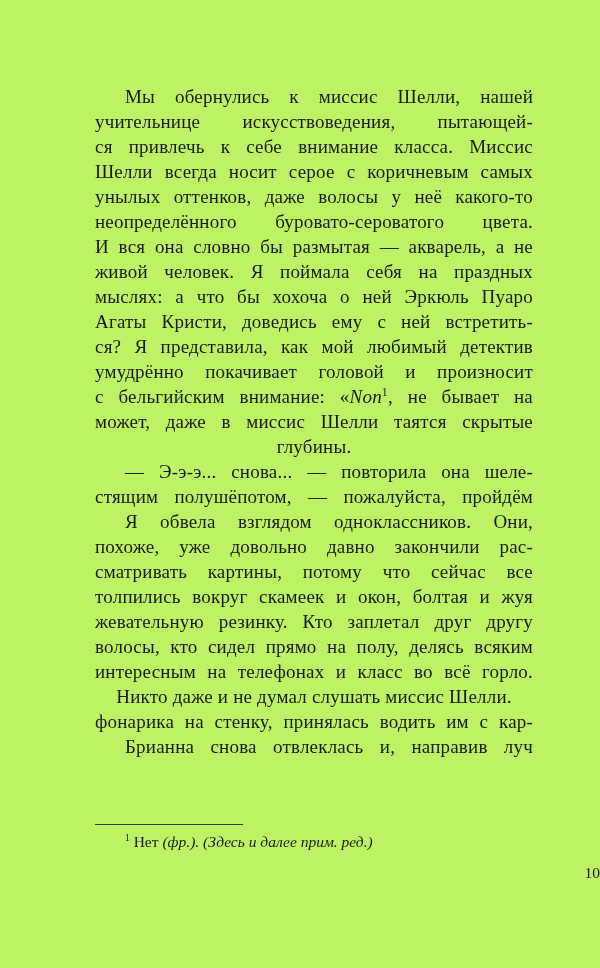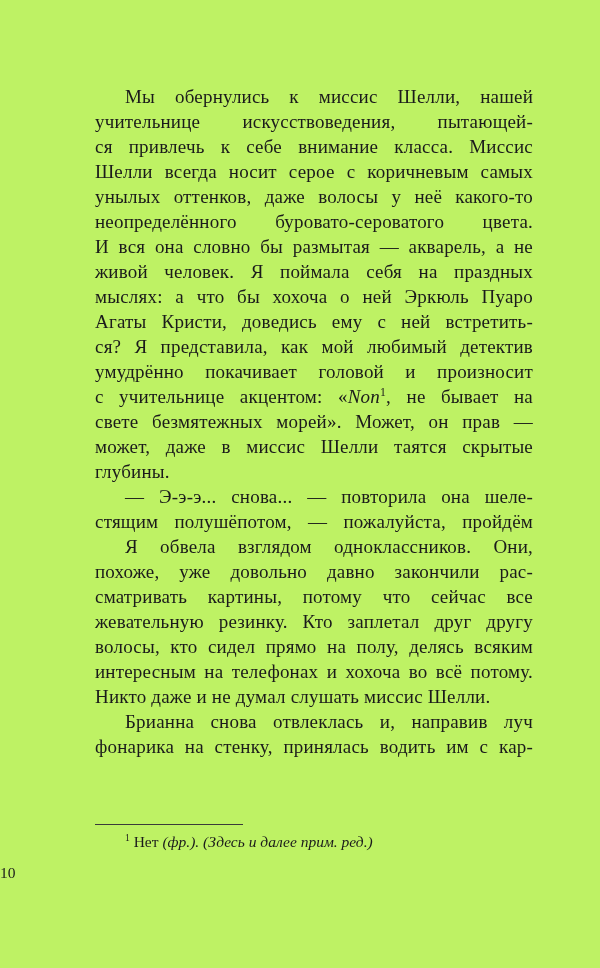--- a/index.html
+++ b/index.html
@@ -18,21 +18,21 @@
   }
   .text-block {
     position: absolute;
     left: 95px;
     top: 84px;
     width: 438px;
     font-size: 19px;
     line-height: 25px;
     letter-spacing: 0.2px;
   }
-  .line { text-align: left; }
+  .line { text-align: center; }
   .line.j { text-align: justify; text-align-last: justify; }
   .line.indent { text-indent: 30px; }
   sup {
     font-size: 0.62em;
     vertical-align: super;
     line-height: 0;
     font-style: normal;
   }
   .fr { font-style: italic; }
   .footnote-rule {
@@ -51,21 +51,21 @@
     font-size: 15.5px;
     line-height: 21px;
     text-indent: 30px;
   }
   .footnote i { font-style: italic; }
   .page-number {
     position: absolute;
     left: 0;
     top: 864px;
     width: 600px;
-    text-align: left;
+    text-align: right;
     font-size: 15.5px;
   }
 </style>
 </head>
 <body>
 
 <div class="page">
   <div class="text-block">
 
     <div>
@@ -74,44 +74,44 @@
       <div class="line j">ся привлечь к себе внимание класса. Миссис</div>
       <div class="line j">Шелли всегда носит серое с коричневым самых</div>
       <div class="line j">унылых оттенков, даже волосы у неё какого-то</div>
       <div class="line j">неопределённого буровато-сероватого цвета.</div>
       <div class="line j">И вся она словно бы размытая — акварель, а не</div>
       <div class="line j">живой человек. Я поймала себя на праздных</div>
       <div class="line j">мыслях: а что бы хохоча о ней Эркюль Пуаро</div>
       <div class="line j">Агаты Кристи, доведись ему с ней встретить-</div>
       <div class="line j">ся? Я представила, как мой любимый детектив</div>
       <div class="line j">умудрённо покачивает головой и произносит</div>
-      <div class="line j"><span>с учительнице акцентом: «</span><i class="fr">Non</i><sup>1</sup><span>, не бывает на</span></div>
-      <div class="line j">свете безмятежных морей». Может, он прав —</div>
+      <div class="line j"><span>с бельгийским внимание: «</span><i class="fr">Non</i><sup>1</sup><span>, не бывает на</span></div>
       <div class="line j">может, даже в миссис Шелли таятся скрытые</div>
       <div class="line">глубины.</div>
     </div>
 
     <div>
       <div class="line j indent">— Э-э-э... снова... — повторила она шеле-</div>
       <div class="line j">стящим полушёпотом, — пожалуйста, пройдём</div>
     </div>
 
     <div>
       <div class="line j indent">Я обвела взглядом одноклассников. Они,</div>
       <div class="line j">похоже, уже довольно давно закончили рас-</div>
       <div class="line j">сматривать картины, потому что сейчас все</div>
+      <div class="line j">толпились вокруг скамеек и окон, болтая и жуя</div>
       <div class="line j">жевательную резинку. Кто заплетал друг другу</div>
       <div class="line j">волосы, кто сидел прямо на полу, делясь всяким</div>
-      <div class="line j">интересным на телефонах и хохоча во всё потому.</div>
+      <div class="line j">интересным на телефонах и класс во всё горло.</div>
       <div class="line">Никто даже и не думал слушать миссис Шелли.</div>
     </div>
 
     <div>
+      <div class="line j">фонарика на стенку, принялась водить им с кар-</div>
       <div class="line j indent">Брианна снова отвлеклась и, направив луч</div>
-      <div class="line j">фонарика на стенку, принялась водить им с кар-</div>
     </div>
 
   </div>
 
   <div class="footnote-rule"></div>
 
   <div class="footnote"><sup>1</sup><span> Нет </span><i>(фр.). (Здесь и далее прим. ред.)</i></div>
 
   <div class="page-number">10</div>
 </div>

